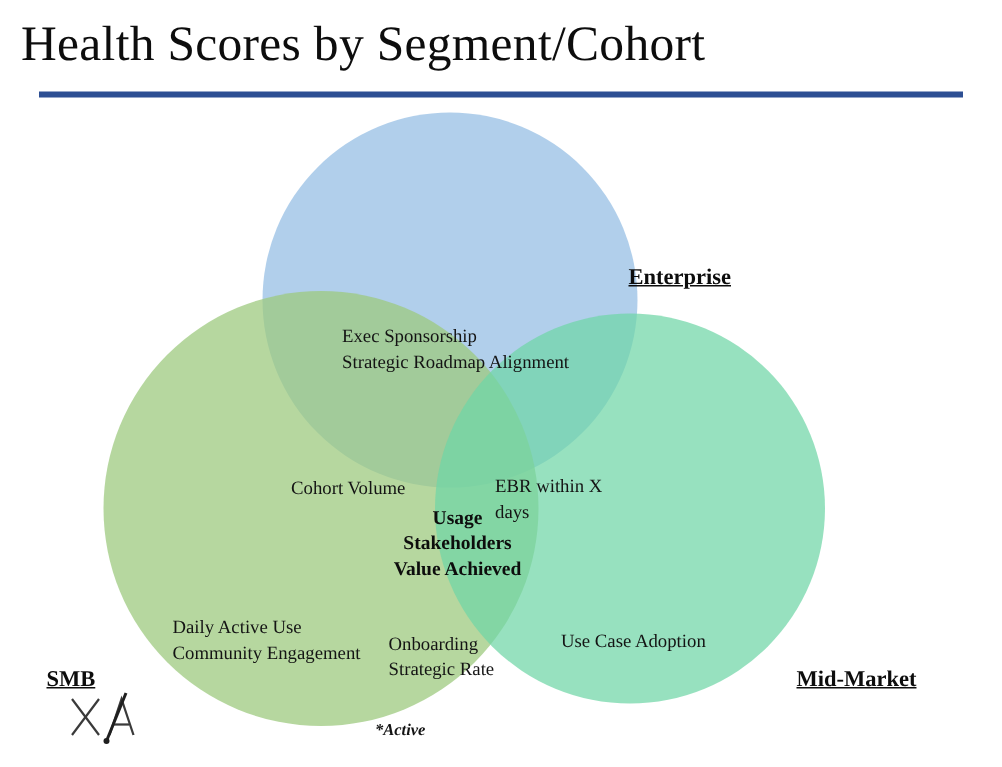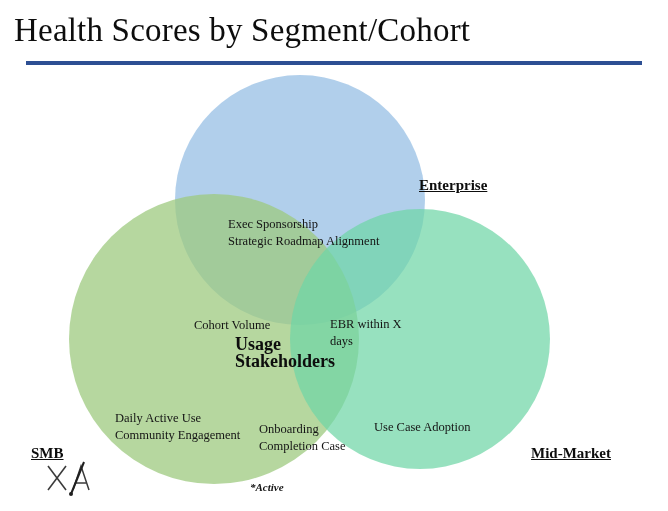--- a/index.html
+++ b/index.html
@@ -87,23 +87,23 @@
   #text-ebr             { left: 330px; top: 252px; width: 76px; }
   #text-smb-only        { left: 115px; top: 346px; width: 180px; }
   #text-onboarding      { left: 259px; top: 357px; width: 92px; }
   #text-midmarket-only  { left: 354px; top: 355px; width: 140px; white-space: nowrap; margin-left: 20px; }
 
   #text-center {
     position: absolute;
     left: 235px;
     top: 272px;
     width: 140px;
-    text-align: left;
-    font-family: "Liberation Serif", "DejaVu Serif", serif;
-    font-size: 18px;
+    text-align: center;
+    font-family: "Liberation Serif", "DejaVu Serif", serif;
+    font-size: 13px;
     line-height: 17px;
     font-weight: bold;
     color: #0d0d0d;
   }
   #text-center div { white-space: nowrap; }
 
   
   #footnote {
     position: absolute;
     left: 250px;
@@ -156,30 +156,31 @@
     </div>
 
     <div class="venn-text" id="text-ebr">
       <div>EBR within X</div>
       <div>days</div>
     </div>
 
     <div id="text-center">
       <div>Usage</div>
       <div>Stakeholders</div>
+      <div>Value Achieved</div>
     </div>
 
     <div class="venn-text" id="text-smb-only">
       <div>Daily Active Use</div>
       <div>Community Engagement</div>
     </div>
 
     <div class="venn-text" id="text-onboarding">
       <div>Onboarding</div>
-      <div>Completion Case</div>
+      <div>Strategic Rate</div>
     </div>
 
     <div class="venn-text" id="text-midmarket-only">
       <div>Use Case Adoption</div>
     </div>
 
   </div>
 
   <div id="footnote">*Active</div>
 

